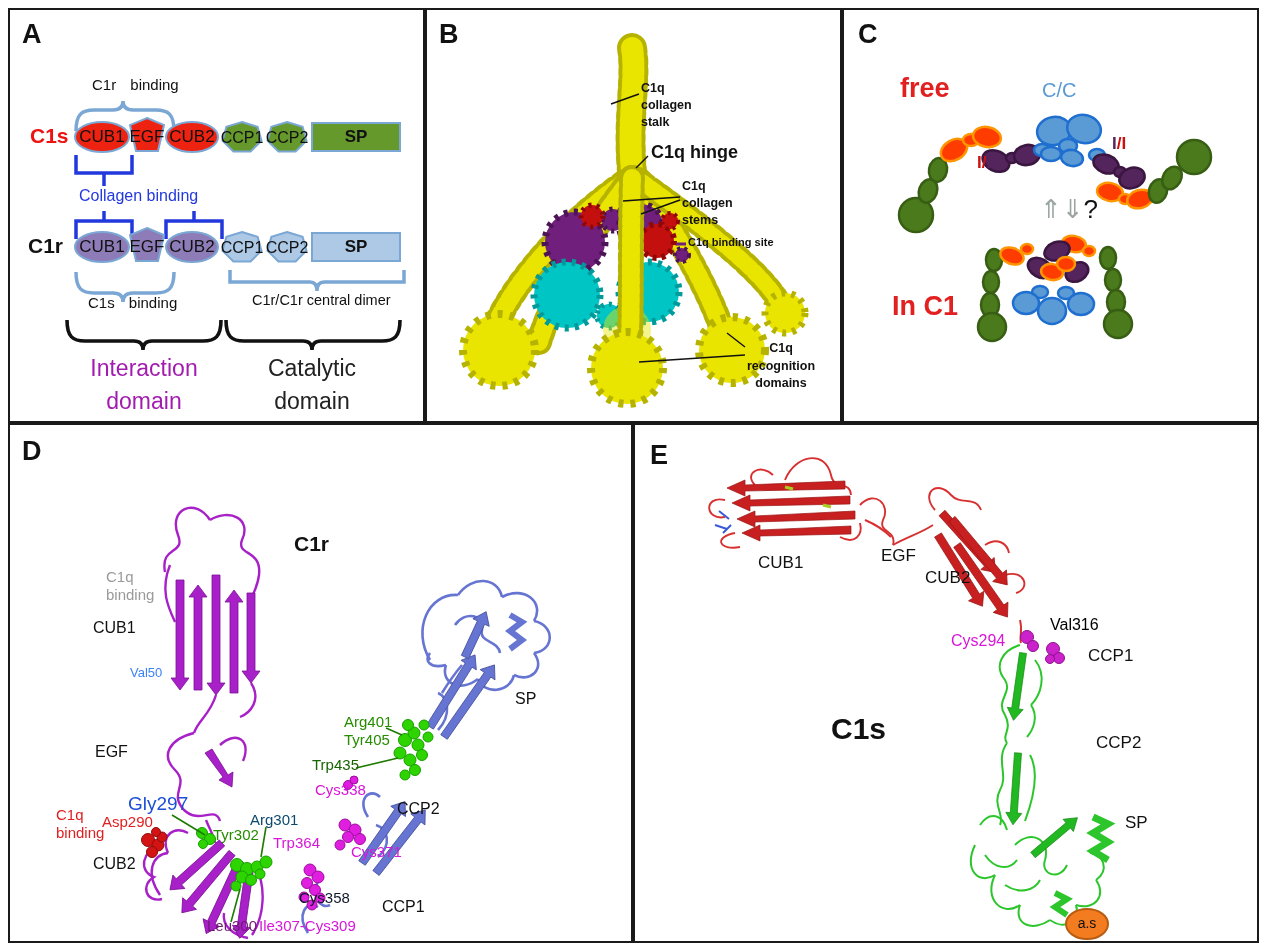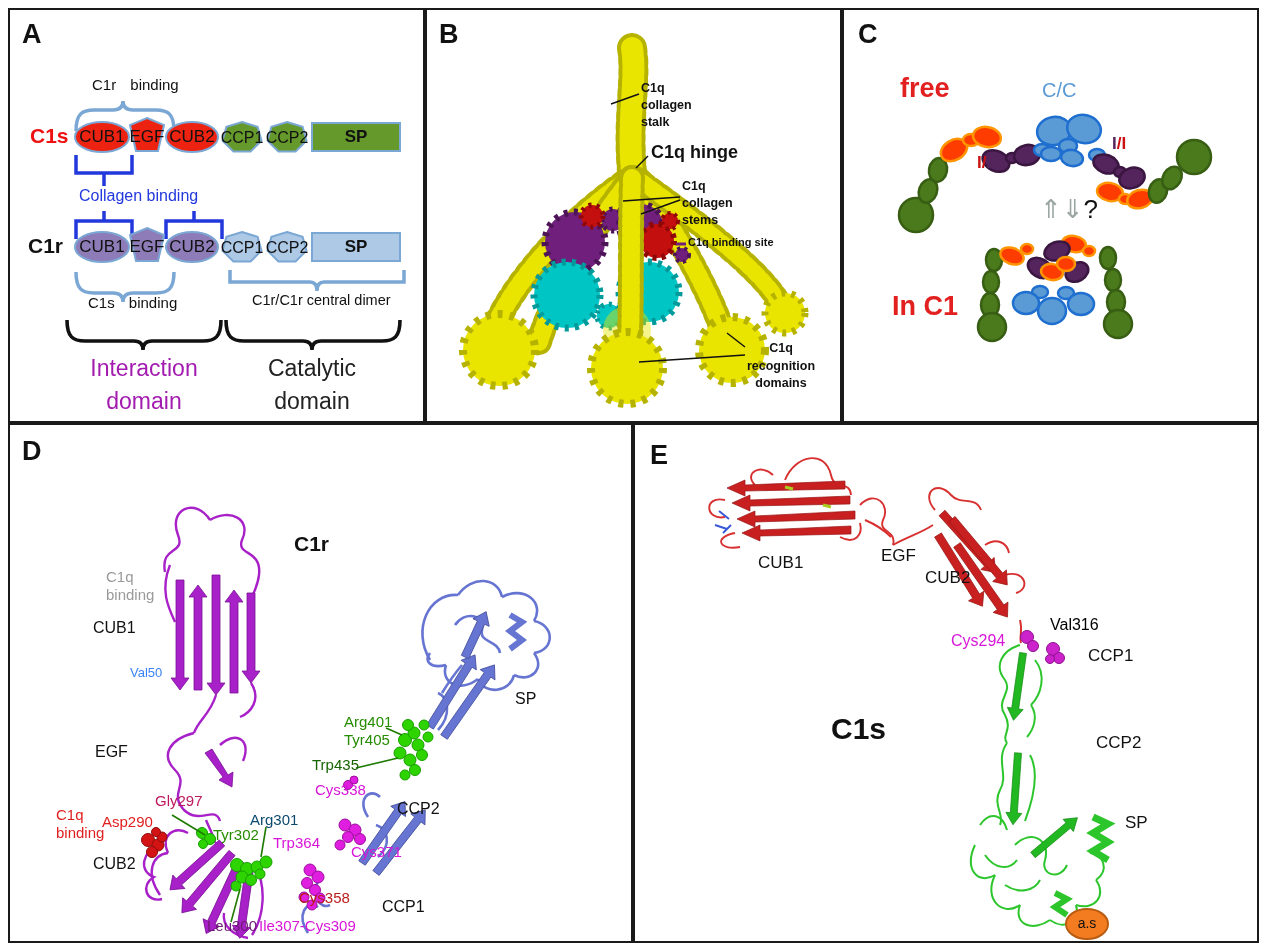--- a/index.html
+++ b/index.html
@@ -376,34 +376,34 @@
     </svg>
     <div class="lb pl" style="left:12px;top:10px">D</div>
     <div class="lb b" style="left:284px;top:106px;font-size:21px">C1r</div>
     <div class="lb i" style="left:96px;top:143px;font-size:15px;color:#9a9a9a">
       <span class="blk">C1q</span>
       <span class="blk">binding</span>
     </div>
     <div class="lb" style="left:83px;top:193px;font-size:16px">CUB1</div>
     <div class="lb" style="left:120px;top:240px;font-size:13px;color:#3b82f6">Val50</div>
     <div class="lb" style="left:85px;top:317px;font-size:16px">EGF</div>
-    <div class="lb" style="left:145px;top:367px;font-size:15px;color:#be185d">Gly297</div>
+    <div class="lb" style="left:118px;top:367px;font-size:19px;color:#1d4ed8">Gly297</div>
     <div class="lb i" style="left:46px;top:381px;font-size:15px;color:#e02020">
       <span class="blk">C1q</span>
       <span class="blk">binding</span>
     </div>
     <div class="lb" style="left:92px;top:388px;font-size:15px;color:#e02020">Asp290</div>
     <div class="lb" style="left:203px;top:401px;font-size:15px;color:#268c00">Tyr302</div>
     <div class="lb" style="left:240px;top:386px;font-size:15px;color:#0c4a6e">Arg301</div>
     <div class="lb" style="left:263px;top:409px;font-size:15px;color:#d816d8">Trp364</div>
     <div class="lb" style="left:83px;top:429px;font-size:16px">CUB2</div>
     <div class="lb" style="left:197px;top:492px;font-size:15px;color:#701a75">Leu300</div>
     <div class="lb" style="left:249px;top:492px;font-size:15px;color:#d816d8">Ile307-Cys309</div>
     <div class="lb" style="left:341px;top:418px;font-size:15px;color:#d816d8">Cys371</div>
-    <div class="lb" style="left:289px;top:464px;font-size:15px;color:#b91c1c">Cys358</div>
+    <div class="lb" style="left:289px;top:464px;font-size:15px;color:#0f172a">Cys358</div>
     <div class="lb" style="left:372px;top:472px;font-size:16px">CCP1</div>
     <div class="lb" style="left:305px;top:356px;font-size:15px;color:#d816d8">Cys338</div>
     <div class="lb" style="left:302px;top:331px;font-size:15px;color:#176400">Trp435</div>
     <div class="lb" style="left:334px;top:288px;font-size:15px;color:#268c00">Arg401</div>
     <div class="lb" style="left:334px;top:306px;font-size:15px;color:#268c00">Tyr405</div>
     <div class="lb" style="left:387px;top:374px;font-size:16px">CCP2</div>
     <div class="lb" style="left:505px;top:264px;font-size:16px">SP</div>
   </div>
 
   <div class="panel" style="left:633px;top:423px;width:626px;height:520px">

